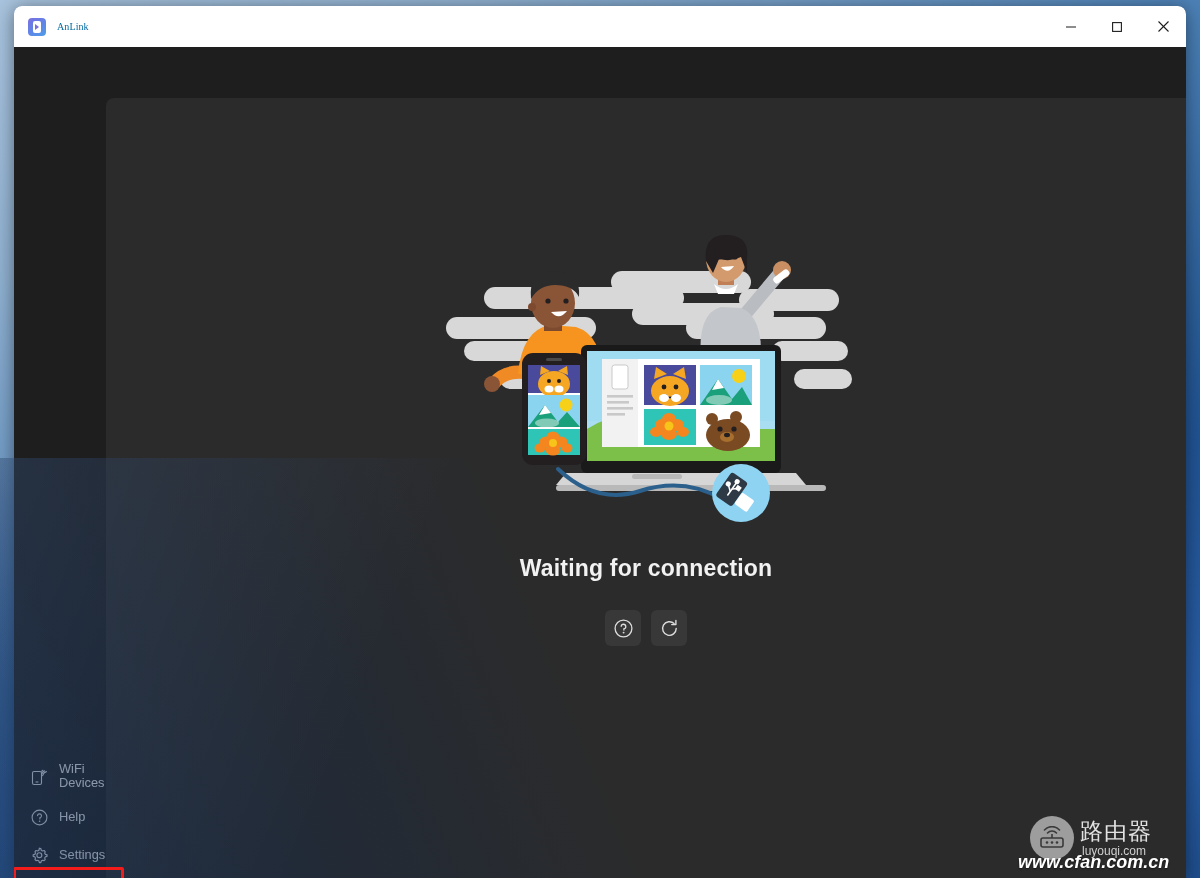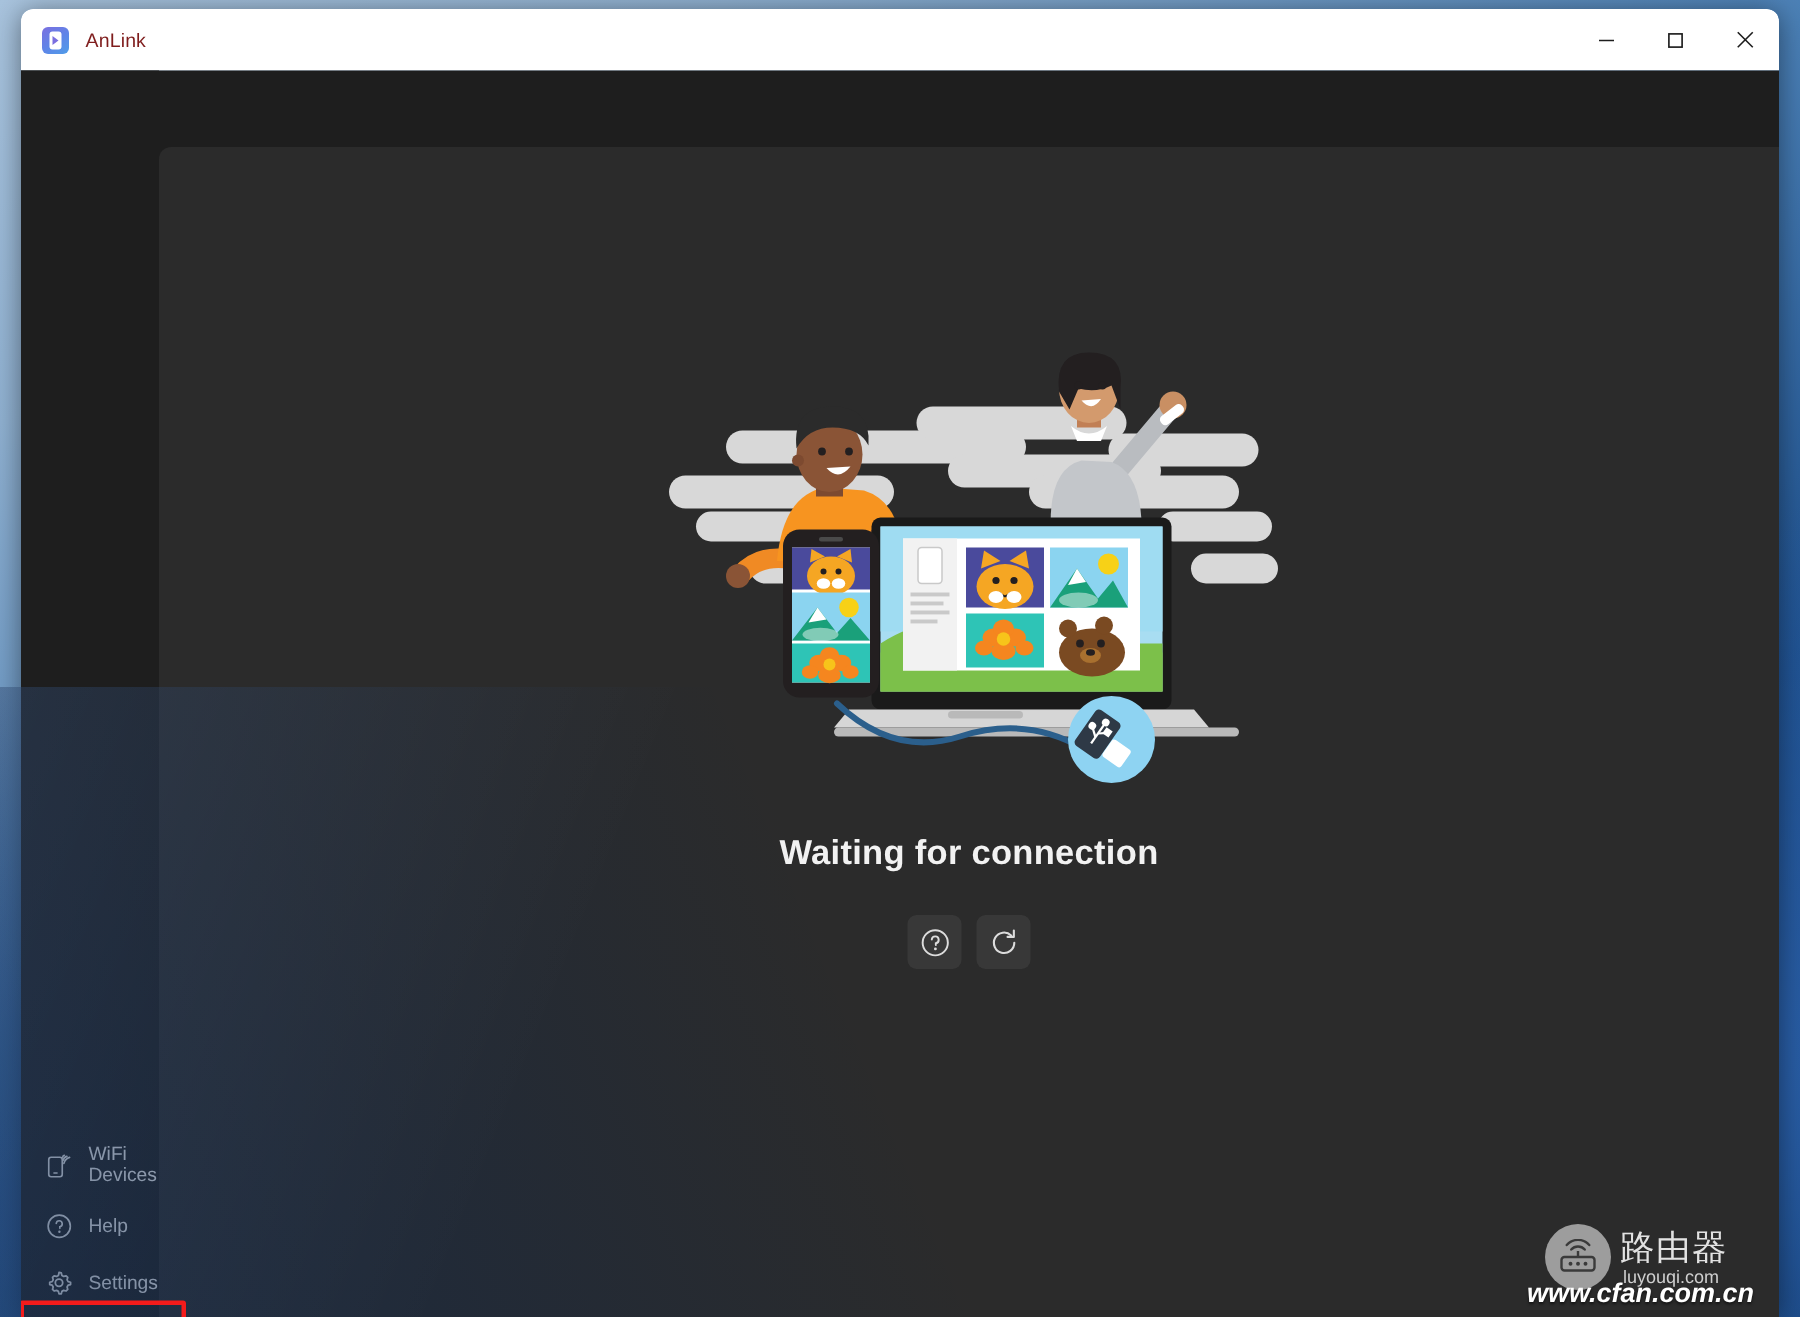--- a/index.html
+++ b/index.html
@@ -72,23 +72,24 @@
   .app-icon::after {
     content: "";
     position: absolute;
     left: 7px; top: 6px;
     width: 0; height: 0;
     border-left: 4px solid #7b6fe0;
     border-top: 3px solid transparent;
     border-bottom: 3px solid transparent;
   }
   .app-title {
-    font-size: 13px;
-    color: #7f1d1d;
+    font-size: 10px;
+    color: #0369a1;
     letter-spacing: .1px;
+    font-family: Liberation Serif, serif;
   }
   .win-controls {
     margin-left: auto;
     display: flex;
     height: 41px;
   }
   .win-btn {
     width: 46px; height: 41px;
     display: flex; align-items: center; justify-content: center;
     background: transparent;

